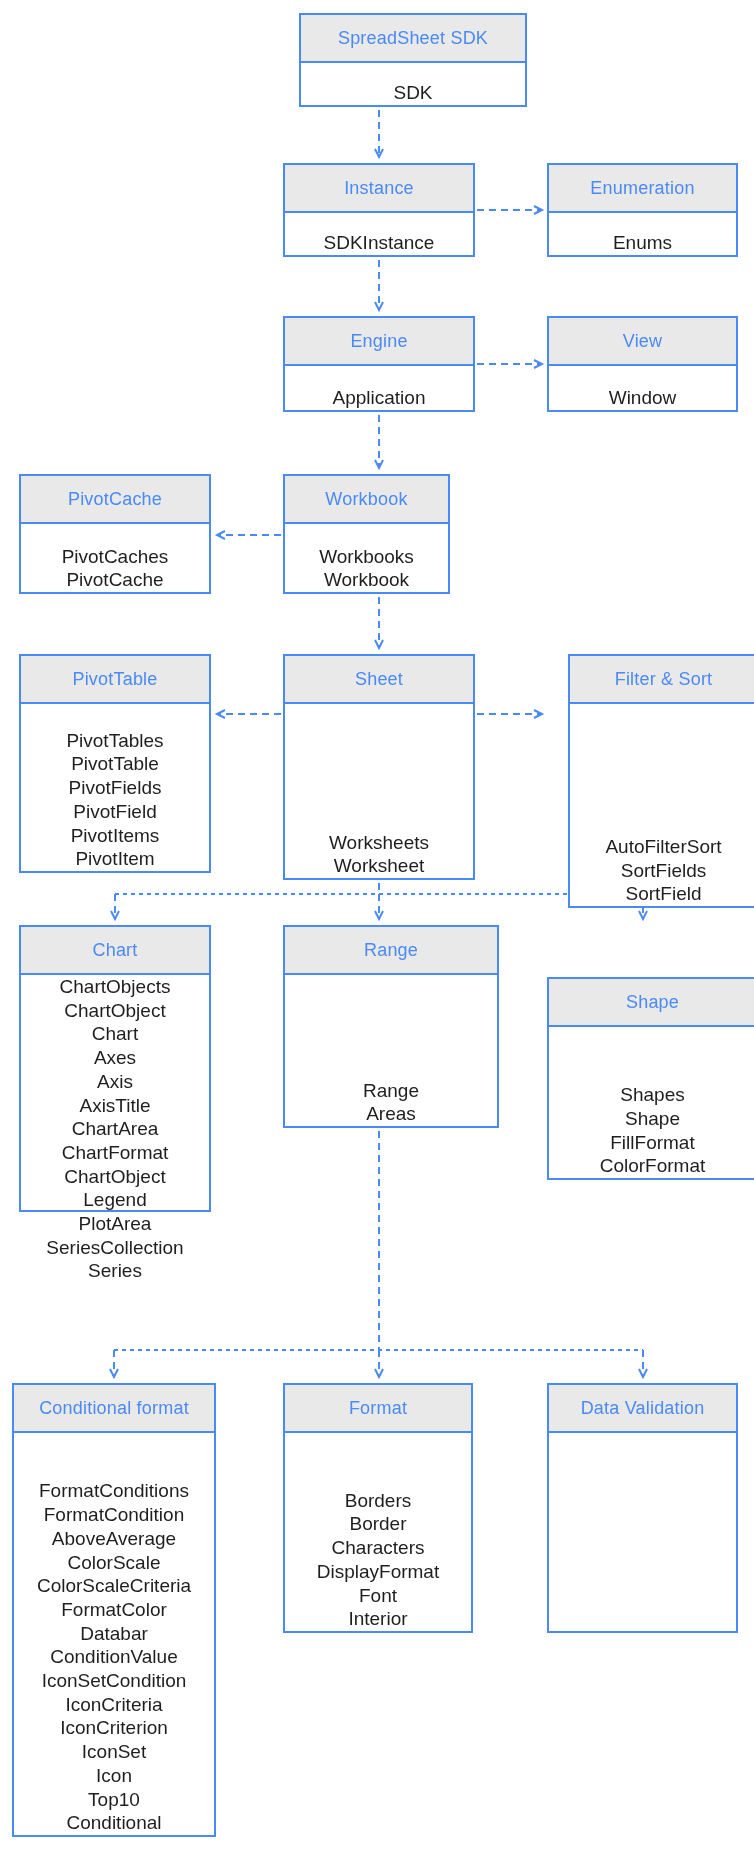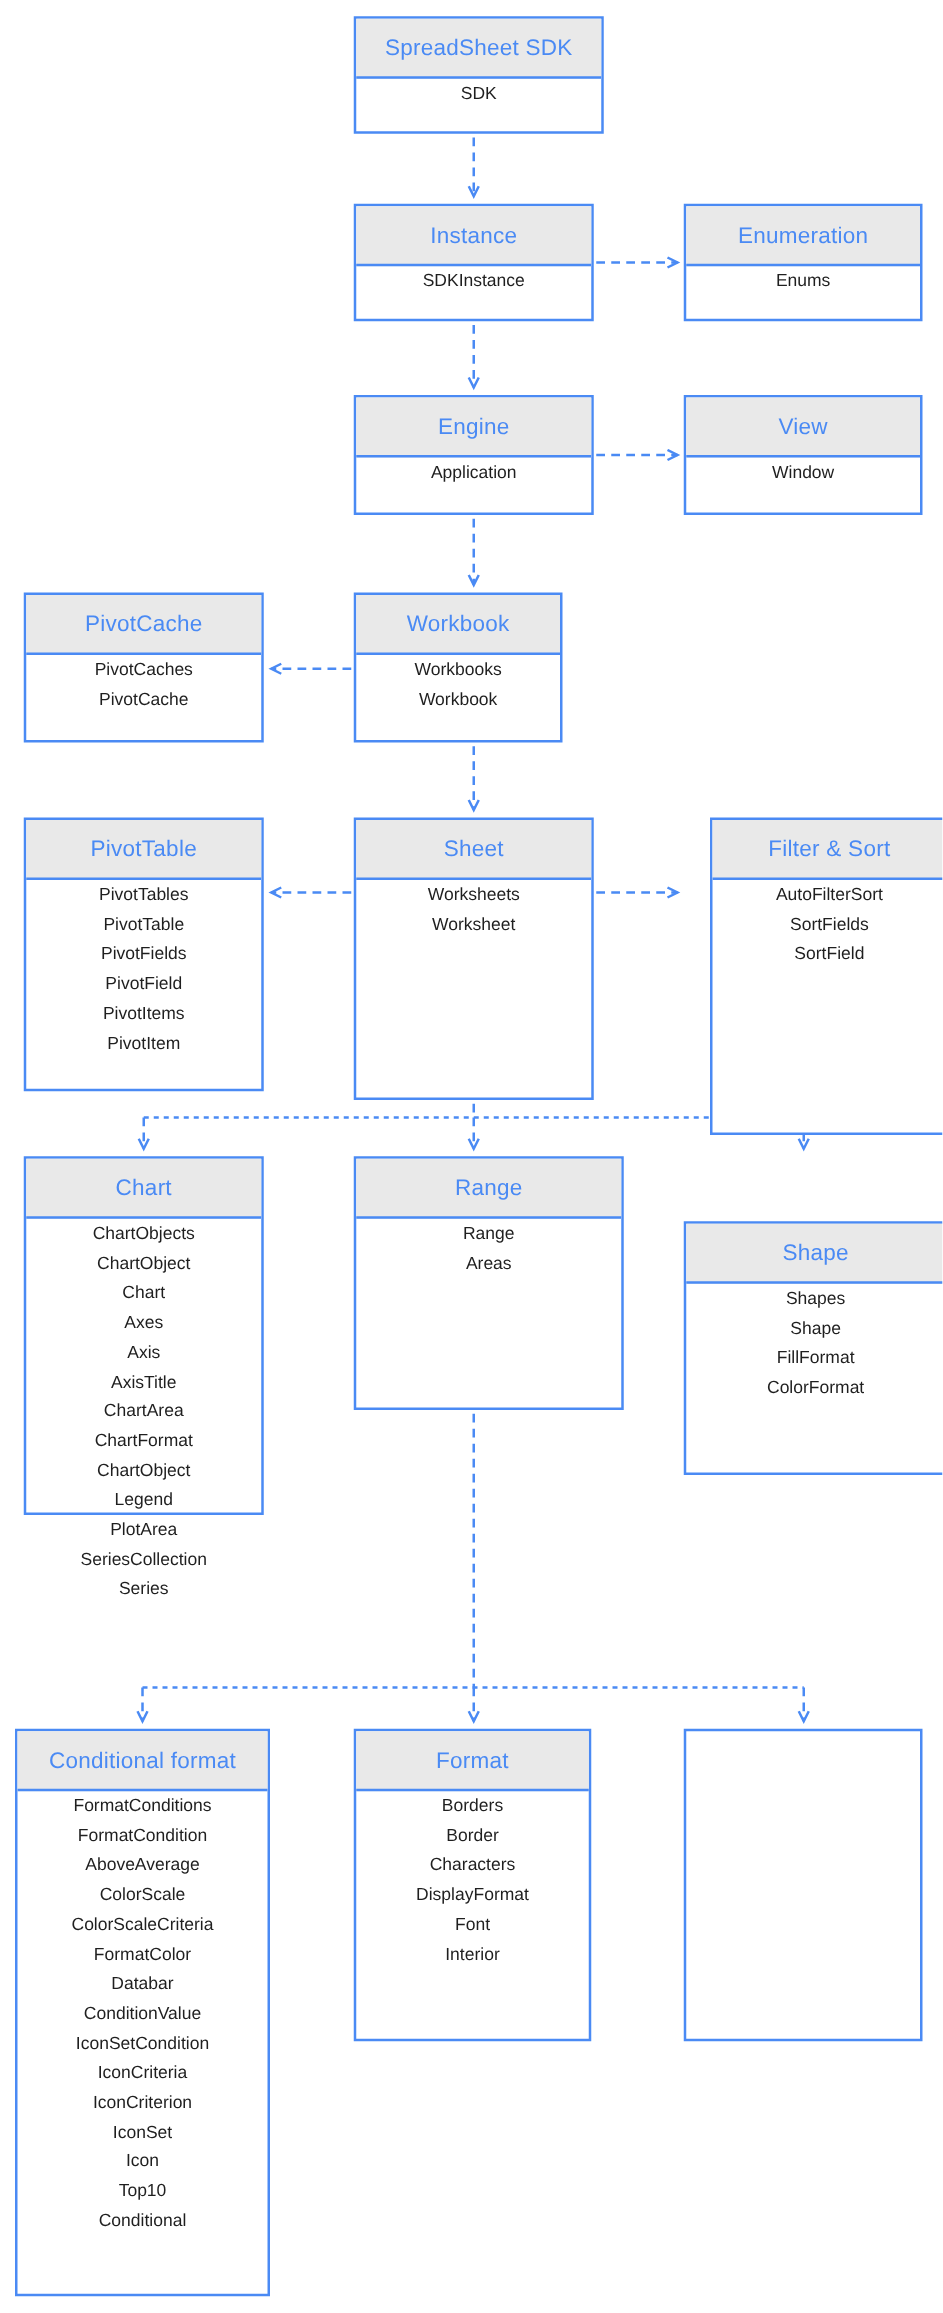--- a/index.html
+++ b/index.html
@@ -35,28 +35,28 @@
     color:var(--blue);
     font-size:18px;
     font-weight:500;
     letter-spacing:.2px;
   }
   .node-body{
     flex:1 1 auto;
     display:flex;
     flex-direction:column;
     align-items:center;
-    justify-content:flex-start;
+    justify-content:flex-end;
     color:var(--text);
-    font-size:14px;
+    font-size:19px;
     line-height:23.7px;
     text-align:center;
   }
   
-  #n-sdk{left:283px;top:13px;width:200px;height:94px}
+  #n-sdk{left:299px;top:13px;width:228px;height:94px}
   #n-instance{left:283px;top:163px;width:192px;height:94px}
   #n-enumeration{left:547px;top:163px;width:191px;height:94px}
   #n-engine{left:283px;top:316px;width:192px;height:96px}
   #n-view{left:547px;top:316px;width:191px;height:96px}
   #n-pivotcache{left:19px;top:474px;width:192px;height:120px}
   #n-workbook{left:283px;top:474px;width:167px;height:120px}
   #n-pivottable{left:19px;top:654px;width:192px;height:219px}
   #n-sheet{left:283px;top:654px;width:192px;height:226px}
   #n-filtersort{left:568px;top:654px;width:191px;height:254px}
   #n-chart{left:19px;top:925px;width:192px;height:287px}
@@ -255,15 +255,16 @@
         <div>Borders</div>
         <div>Border</div>
         <div>Characters</div>
         <div>DisplayFormat</div>
         <div>Font</div>
         <div>Interior</div>
       </div>
   </div>
 
   <div class="node" id="n-datavalidation">
+    <div class="node-header">Data Validation</div>
   </div>
 
 </div>
 
 </body></html>

